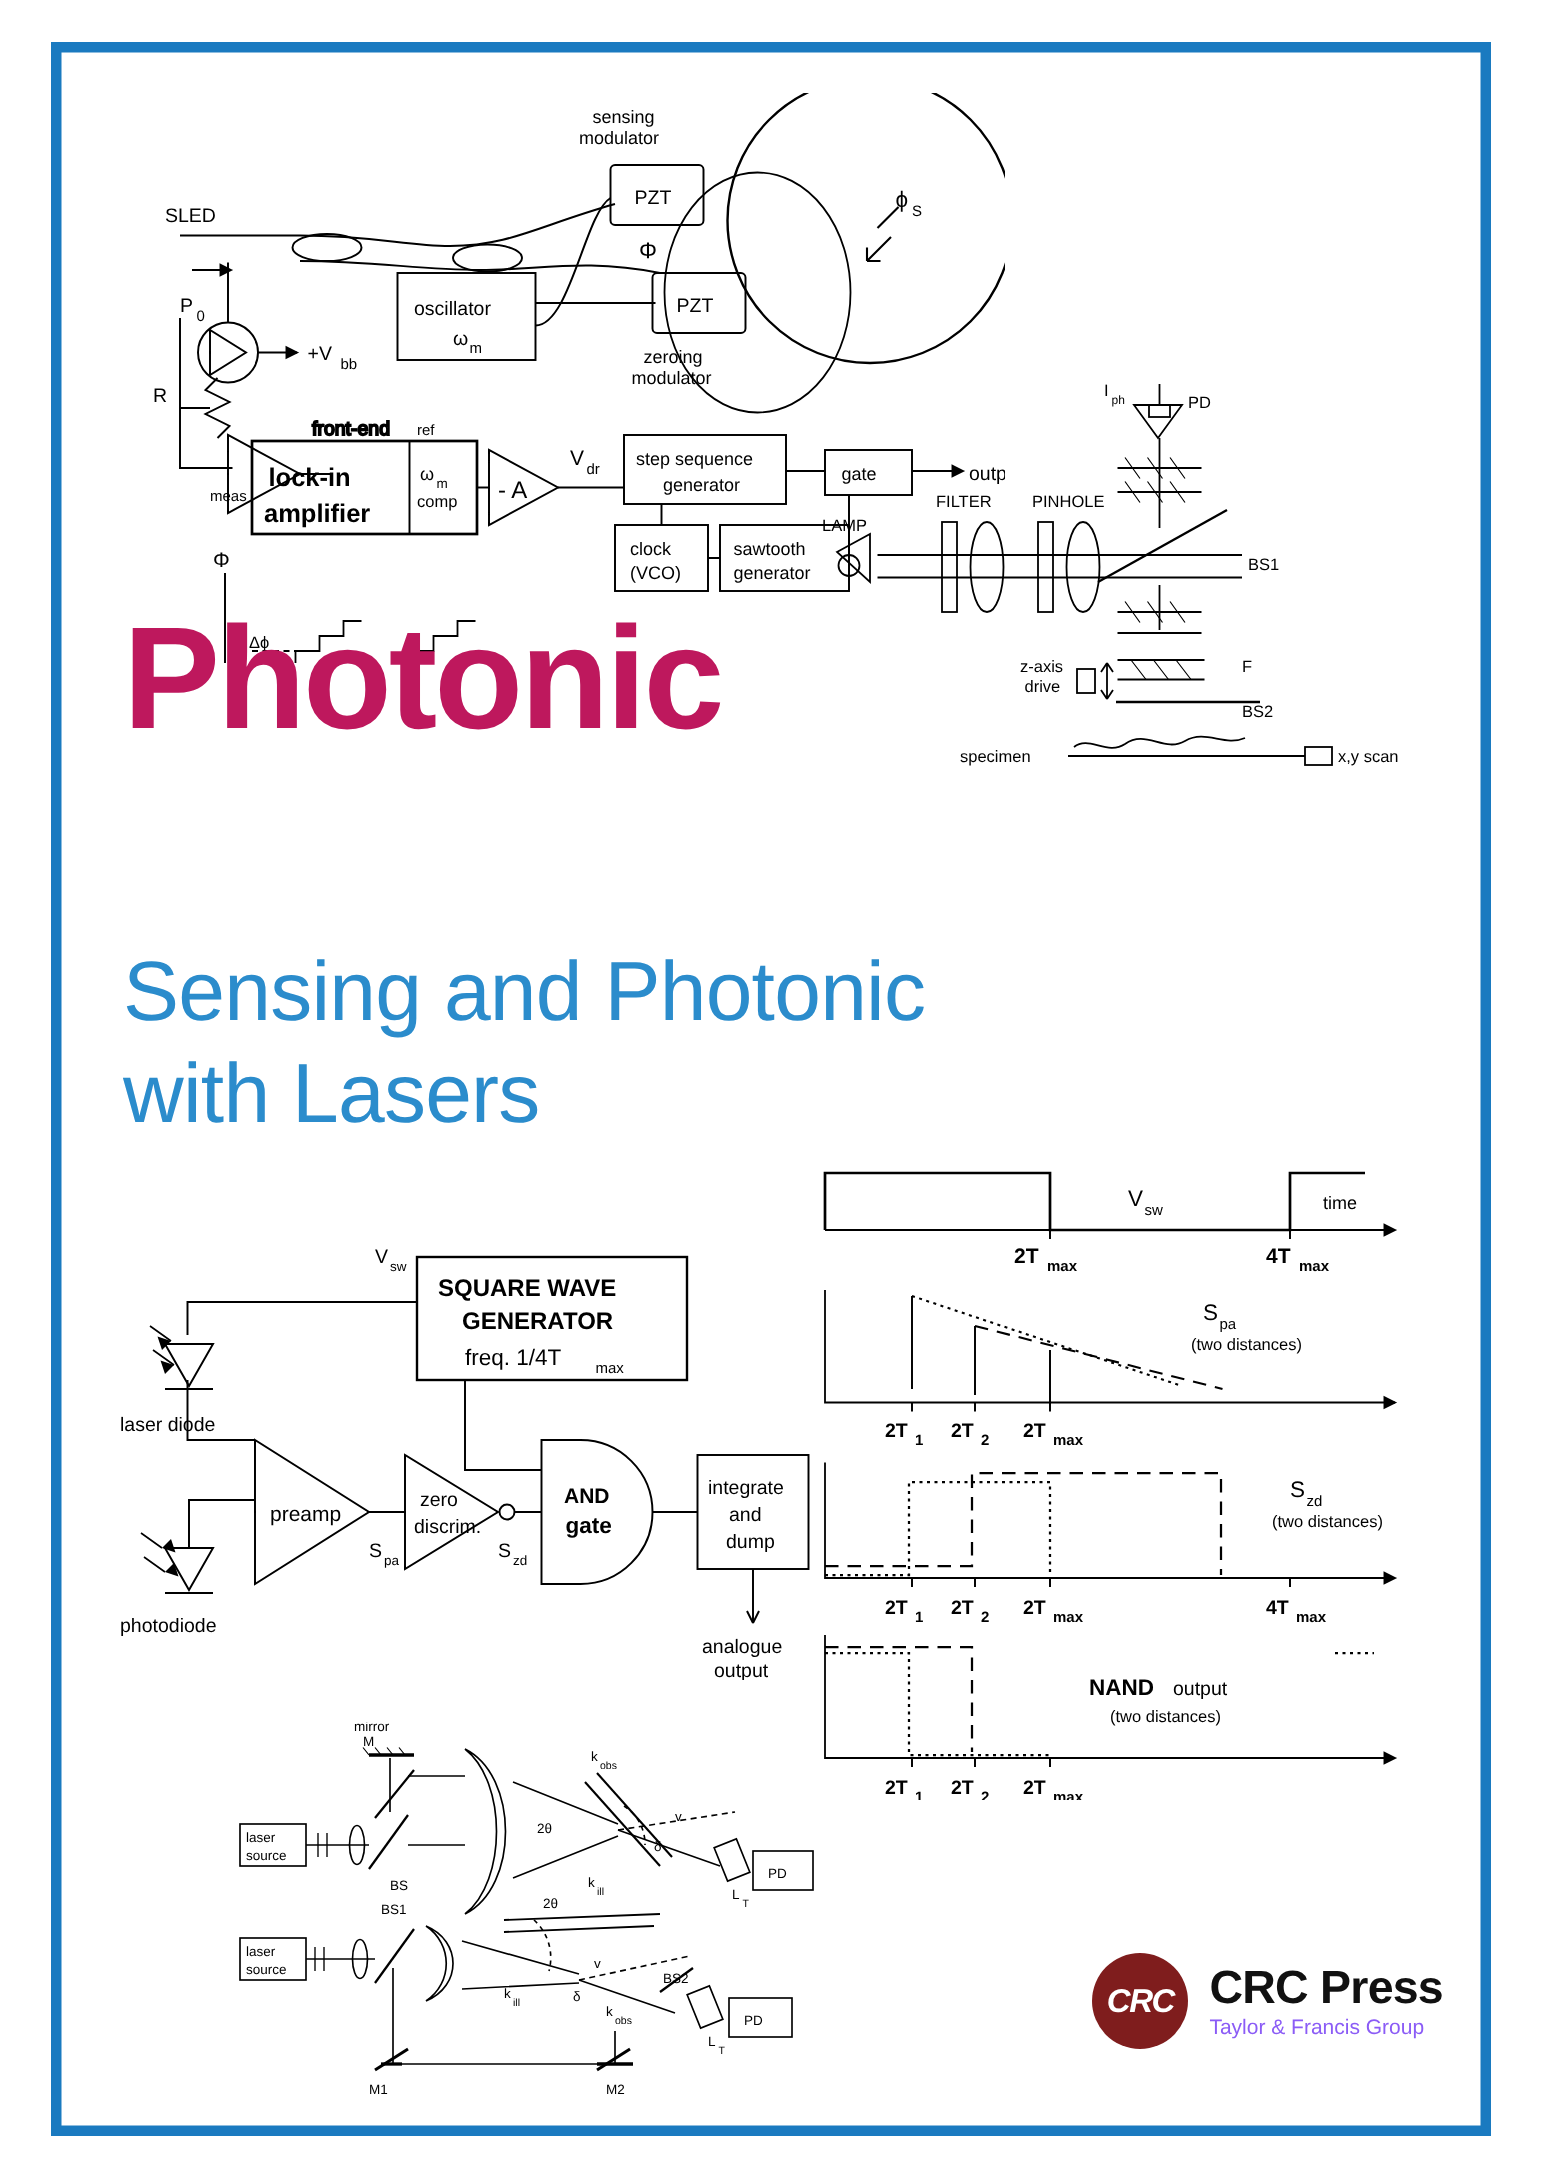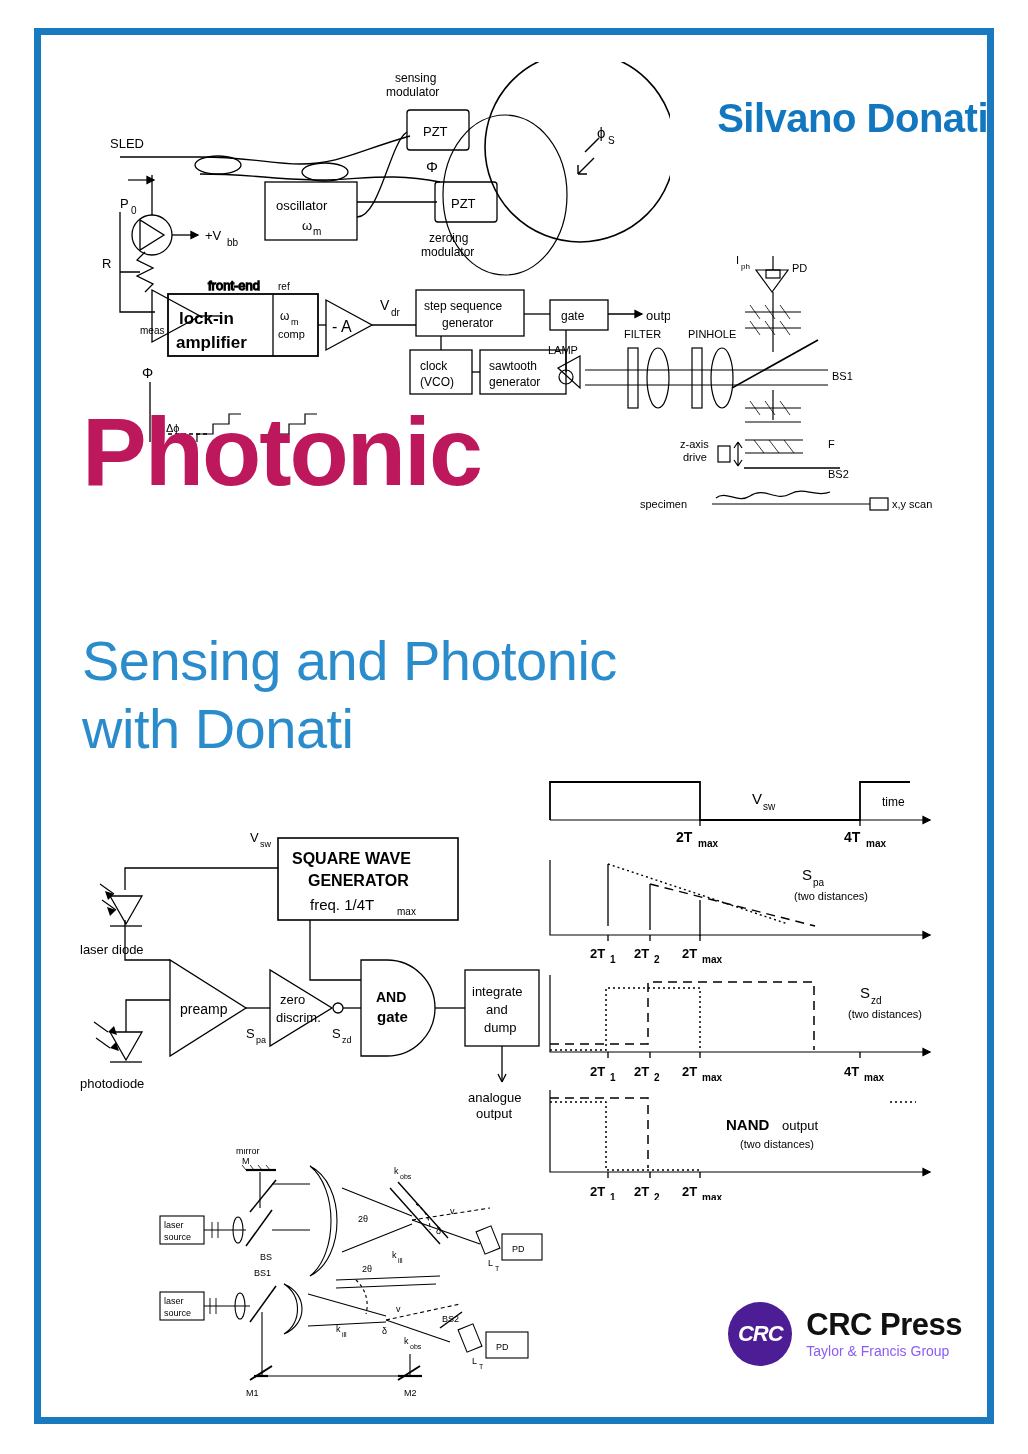--- a/index.html
+++ b/index.html
@@ -10,21 +10,21 @@
 
   .author{position:absolute;right:40px;top:96px;font-size:40px;font-weight:bold;color:#1277bf;letter-spacing:-0.5px;}
 
   .title1{position:absolute;left:82px;top:405px;font-size:97px;font-weight:bold;color:#be185d;line-height:0.97;letter-spacing:-2px;}
   .title2{position:absolute;left:82px;top:510px;font-size:97px;font-weight:bold;color:#1277bf;line-height:0.97;letter-spacing:-2px;}
   .sub1{position:absolute;left:82px;top:630px;font-size:56px;color:#2b8ccc;line-height:1.12;letter-spacing:-0.5px;}
   .sub2{position:absolute;left:82px;top:698px;font-size:56px;color:#2b8ccc;line-height:1.12;letter-spacing:-0.5px;}
 
   
   .crc{position:absolute;right:66px;bottom:88px;display:flex;align-items:center;gap:14px;}
-  .crc-mark{width:64px;height:64px;border-radius:50%;background:#4c1d95;color:#fff;display:flex;align-items:center;justify-content:center;font-style:italic;font-weight:bold;font-size:22px;letter-spacing:-1px;}
+  .crc-mark{width:64px;height:64px;border-radius:50%;background:#7f1d1d;color:#fff;display:flex;align-items:center;justify-content:center;font-style:italic;font-weight:bold;font-size:22px;letter-spacing:-1px;}
   .crc-txt{display:flex;flex-direction:column;line-height:1.05;}
   .crc-name{font-size:31px;font-weight:bold;color:#111;letter-spacing:-0.5px;}
   .crc-tag{font-size:14px;color:#8b5cf6;margin-top:3px;}
 
   svg{display:block;}
   text{font-family:"Liberation Sans",sans-serif;}
   .dg{position:absolute;}
 </style>
 </head>
 <body>
@@ -200,24 +200,23 @@
           <text x="140" y="198">z-axis</text>
           <text x="143" y="211">drive</text>
           <text x="288" y="198">F</text>
           <text x="288" y="228">BS2</text>
           <text x="100" y="258">specimen</text>
           <text x="352" y="258">x,y scan</text>
         </g>
       </svg>
     </div>
 
-    <div class="author">Silvano Donati</div>
     <div class="title1">Photonic</div>
     <div class="sub1">Sensing and Photonic</div>
-    <div class="sub2">with Donati</div>
+    <div class="sub2">with Lasers</div>
 
     <div class="dg" style="left:80px;top:810px;">
       <svg width="470" height="310" viewBox="0 0 470 310">
         <g fill="none" stroke="#000" stroke-width="1.3">
 
           <rect x="198" y="28" width="180" height="82" stroke-width="1.6"></rect>
 
           <path d="M198 58 H45 V80"></path>
           <path d="M45 110 V150 H90"></path>
 

